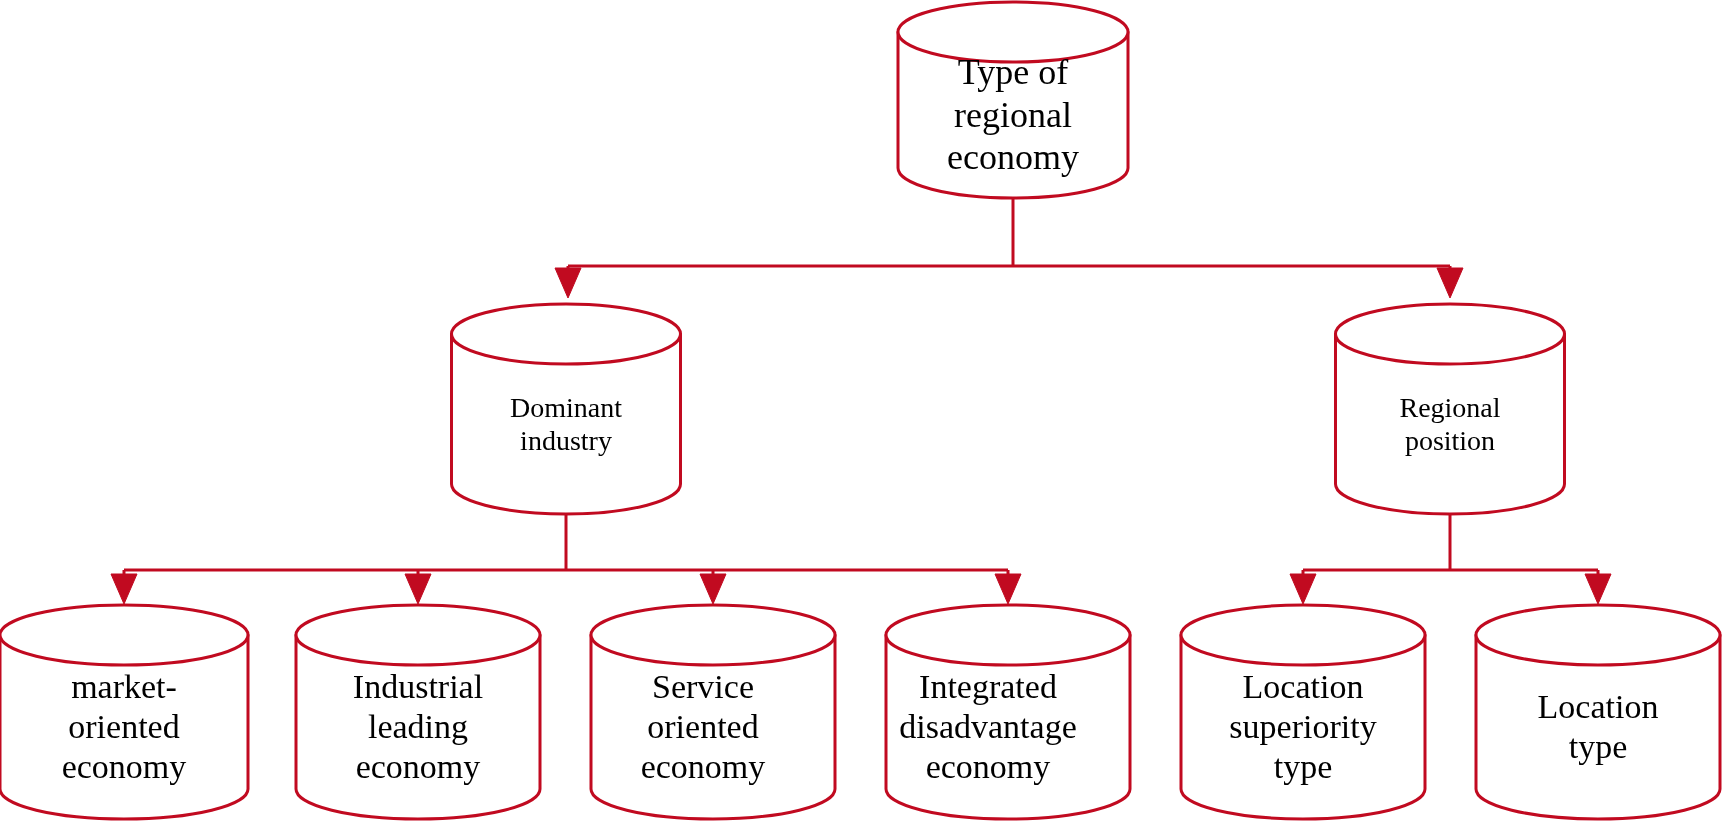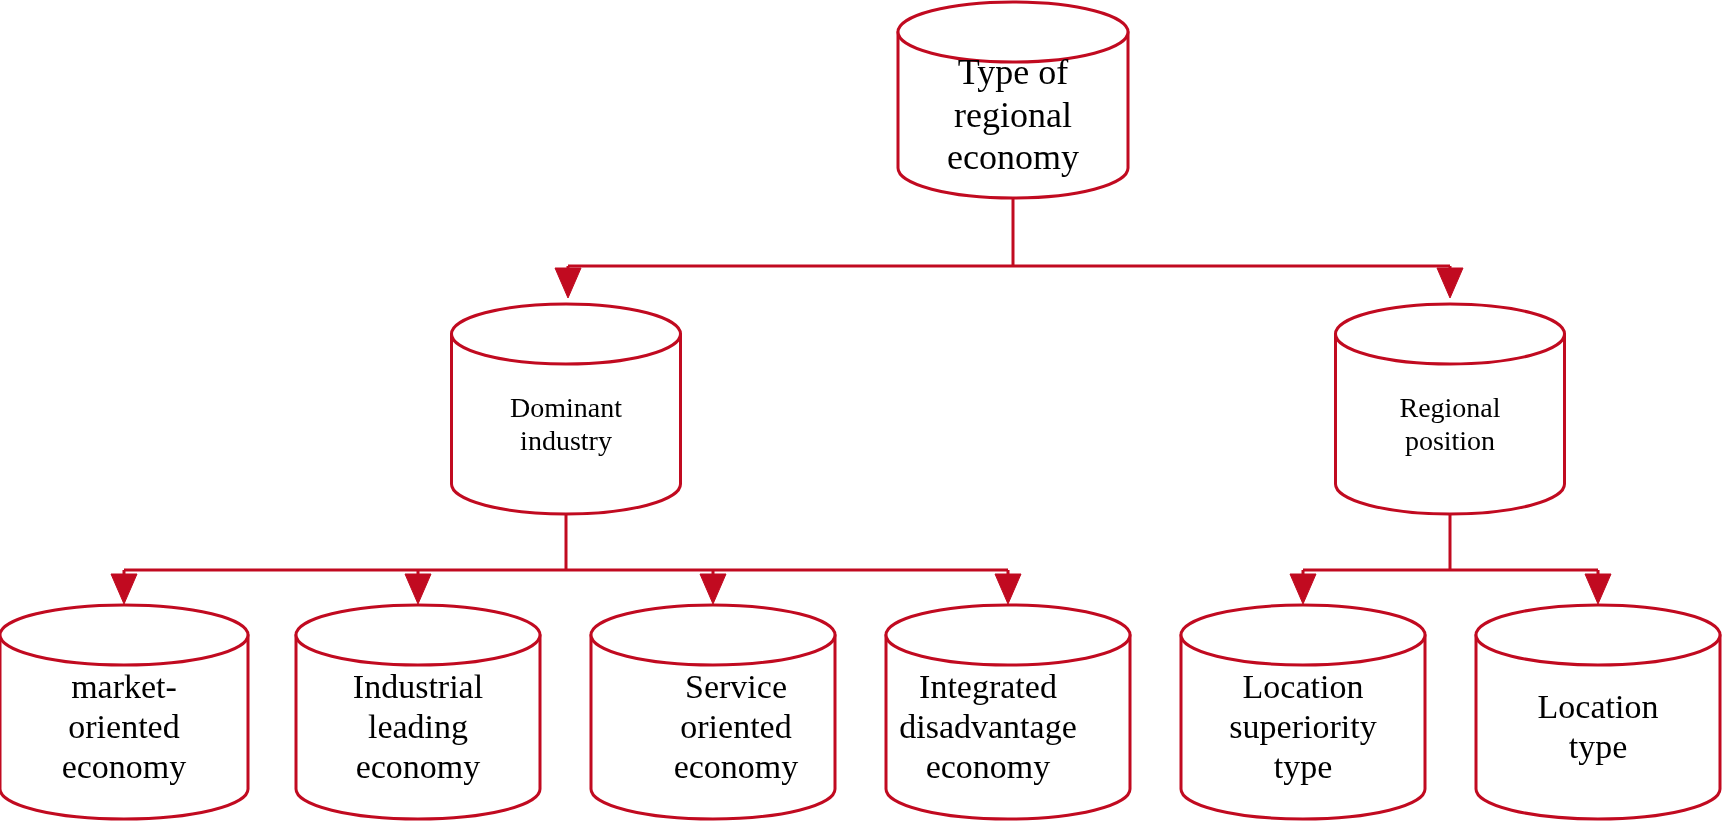--- a/index.html
+++ b/index.html
@@ -139,18 +139,18 @@
           <ellipse cx="1598" cy="635" rx="122" ry="30" fill="#FFFFFF" stroke="#C10A20" stroke-width="3"></ellipse>
         </g>
       </g>
   </svg>
   <div id="label-layer">
       <div class="node-label lvl1" style="left: 898px; top: 32px; width: 230px; height: 166px;"><span>Type of</span><span>regional</span><span>economy</span></div>
       <div class="node-label lvl2" style="left: 451.5px; top: 334px; width: 229px; height: 180px;"><span>Dominant</span><span>industry</span></div>
       <div class="node-label lvl2" style="left: 1335.5px; top: 334px; width: 229px; height: 180px;"><span>Regional</span><span>position</span></div>
       <div class="node-label lvl3" style="left: 0px; top: 635px; width: 248px; height: 184px;"><span>market-</span><span>oriented</span><span>economy</span></div>
       <div class="node-label lvl3" style="left: 296px; top: 635px; width: 244px; height: 184px;"><span>Industrial</span><span>leading</span><span>economy</span></div>
-      <div class="node-label lvl3" style="left: 624px; top: 635px; width: 224px; height: 184px;"><span>Service</span><span>oriented</span><span>economy</span></div>
+      <div class="node-label lvl3" style="left: 591px; top: 635px; width: 224px; height: 184px;"><span>Service</span><span>oriented</span><span>economy</span></div>
       <div class="node-label lvl3" style="left: 886px; top: 635px; width: 204px; height: 184px;"><span>Integrated</span><span>disadvantage</span><span>economy</span></div>
       <div class="node-label lvl3" style="left: 1181px; top: 635px; width: 244px; height: 184px;"><span>Location</span><span>superiority</span><span>type</span></div>
       <div class="node-label lvl3" style="left: 1476px; top: 635px; width: 244px; height: 184px;"><span>Location</span><span>type</span></div>
     </div>
 </div>
 
 </body></html>

